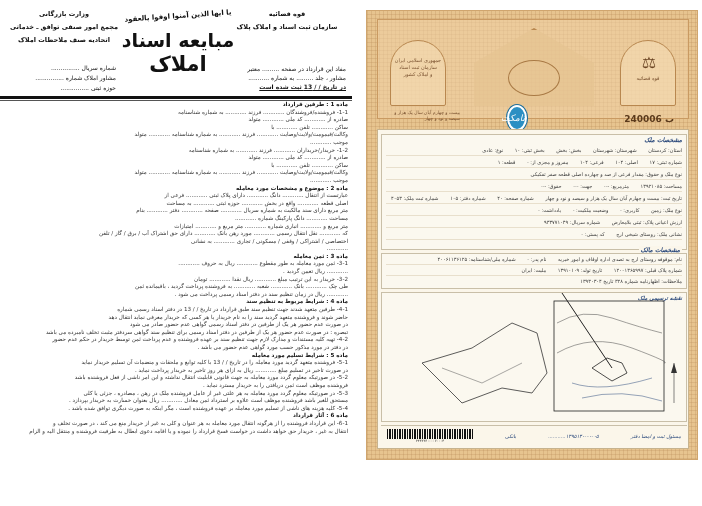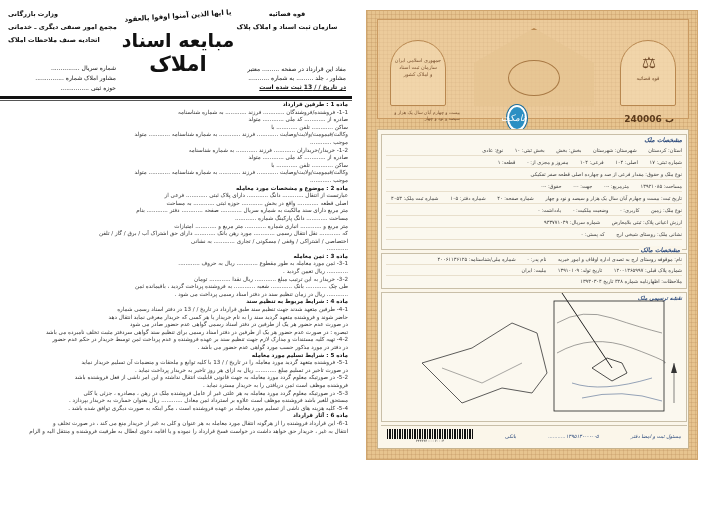--- a/index.html
+++ b/index.html
@@ -6,21 +6,21 @@
     html, body { width: 702px; height: 506px; background: #ffffff; overflow: hidden; }
     body { position: relative; font-family: "DejaVu Sans", sans-serif; color: #111; }
 
     
     .contract {
       position: absolute; left: 0; top: 0; width: 352px; height: 506px;
       background: #fff; direction: rtl; overflow: hidden;
     }
     .hdr { position: absolute; top: 0; left: 0; width: 352px; height: 96px; }
     .hdr .col-right { position: absolute; right: 6px; top: 8px; width: 118px; text-align: center; font-size: 6.5px; font-weight: bold; line-height: 13px; }
-    .hdr .col-left { position: absolute; left: 8px; top: 8px; width: 112px; text-align: left; font-size: 6.5px; font-weight: bold; line-height: 13px; }
+    .hdr .col-left { position: absolute; left: 8px; top: 8px; width: 112px; text-align: center; font-size: 6.5px; font-weight: bold; line-height: 13px; }
     .hdr .col-center { position: absolute; left: 118px; top: 6px; width: 120px; text-align: center; }
     .motto { font-size: 7px; font-weight: bold; transform: rotate(-4deg); margin-top: 6px; }
     .big-title { font-size: 19px; font-weight: 900; letter-spacing: 1px; margin-top: 8px; line-height: 24px; }
     .big-title2 { font-size: 21px; font-weight: 900; }
     .hdr .meta-right { position: absolute; right: 6px; top: 64px; width: 150px; font-size: 6px; line-height: 9px; text-align: right; }
     .hdr .meta-left { position: absolute; left: 8px; top: 63px; width: 108px; font-size: 6px; line-height: 10px; text-align: right; }
     .rule-thick { position: absolute; left: 0; top: 96px; width: 352px; height: 3px; background: #111; }
     .rule-thin { position: absolute; left: 0; top: 100px; width: 352px; height: 1px; background: #555; }
 
     .body { position: absolute; top: 101px; left: 4px; right: 4px; font-size: 5.6px; line-height: 7.6px; color: #333; }
@@ -72,21 +72,21 @@
       <div>قوه قضائیه</div>
       <div>سازمان ثبت اسناد و املاک پلاک</div>
     </div>
     <div class="col-center">
       <div class="motto">یا ایها الذین آمنوا اوفوا بالعقود</div>
       <div class="big-title">مبایعه اسناد</div>
       <div class="big-title2">املاک</div>
     </div>
     <div class="col-left">
       <div>وزارت بازرگانی</div>
-      <div>مجمع امور صنفی دیگری ـ خدماتی</div>
+      <div>مجمع امور صنفی توافق ـ خدماتی</div>
       <div>اتحادیه صنف ملاحظات املاک</div>
     </div>
     <div class="meta-right">
       <div>مفاد این قرارداد در صفحه ......... معتبر</div>
       <div>مشاور ، جلد ......... به شماره ...........</div>
       <div style="text-decoration: underline; font-weight:bold;">در تاریخ  /  /  13 ثبت شده است</div>
     </div>
     <div class="meta-left">
       <div>شماره سریال ...............</div>
       <div>مشاور املاک شماره ...............</div>

